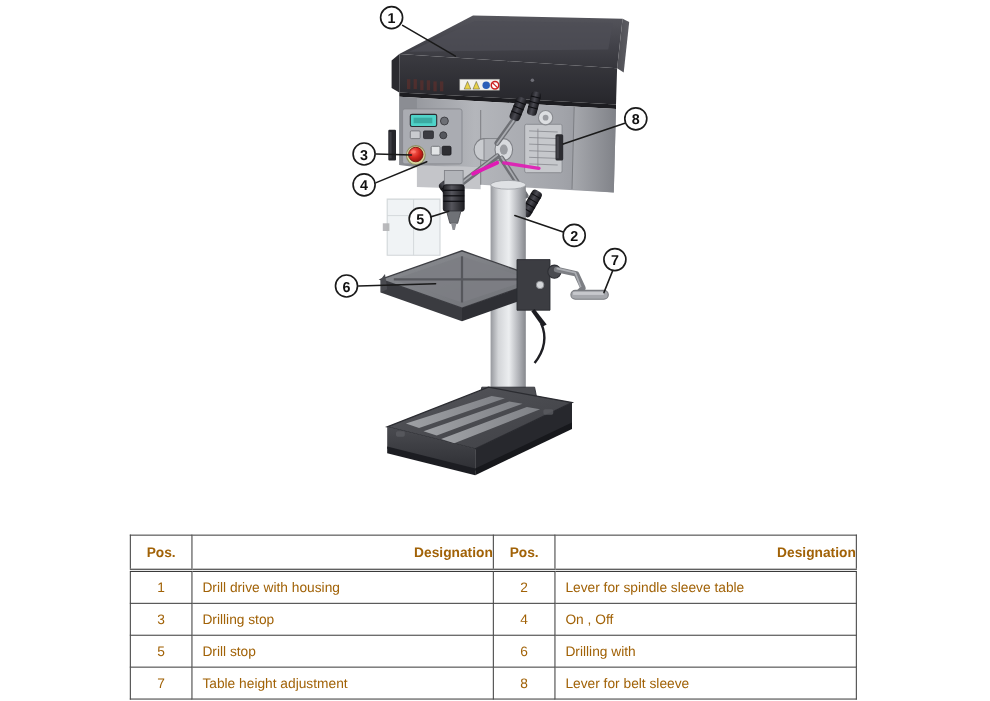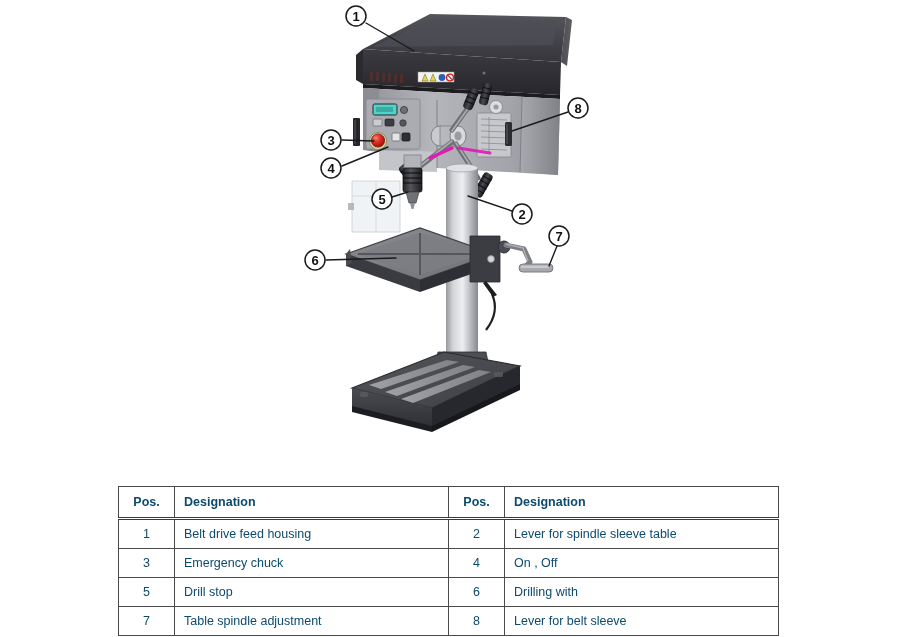--- a/index.html
+++ b/index.html
@@ -46,21 +46,21 @@
     left: 118px;
     top: 486px;
     width: 660px;
   }
   table.legend-table {
     border-collapse: collapse;
     width: 100%;
     table-layout: fixed;
     font-family: "Liberation Sans", sans-serif;
     font-size: 12.5px;
-    color: #0c4a6e;
+    color: #a16207;
     background: #ffffff;
   }
   table.legend-table th,
   table.legend-table td {
     border: 1px solid #4a4a4a;
     padding: 0;
     height: 28px;
     vertical-align: middle;
   }
   table.legend-table thead th {
@@ -73,21 +73,21 @@
 
   .cell-pos {
     text-align: center;
     font-size: 12.5px;
   }
   .cell-desig {
     text-align: left;
     padding-left: 9px !important;
   }
   thead .cell-pos    { text-align: center; }
-  thead .cell-desig  { text-align: left; padding-left: 9px !important; }
+  thead .cell-desig  { text-align: right; padding-left: 9px !important; }
 </style>
 </head>
 <body>
 
 <div id="illustration">
 <svg viewBox="0 0 900 470" xmlns="http://www.w3.org/2000/svg">
   <defs>
     <linearGradient id="gTop" x1="0" y1="0" x2="0" y2="1">
       <stop offset="0%" stop-color="#55555c"></stop>
       <stop offset="55%" stop-color="#43434a"></stop>
@@ -443,37 +443,37 @@
       <tr>
         <th class="cell-pos">Pos.</th>
         <th class="cell-desig">Designation</th>
         <th class="cell-pos">Pos.</th>
         <th class="cell-desig">Designation</th>
       </tr>
     </thead>
     <tbody>
       <tr>
         <td class="cell-pos">1</td>
-        <td class="cell-desig">Belt drive feed housing</td>
+        <td class="cell-desig">Drill drive with housing</td>
         <td class="cell-pos">2</td>
         <td class="cell-desig">Lever for spindle sleeve table</td>
       </tr>
       <tr>
         <td class="cell-pos">3</td>
-        <td class="cell-desig">Emergency chuck</td>
+        <td class="cell-desig">Drilling stop</td>
         <td class="cell-pos">4</td>
         <td class="cell-desig">On , Off</td>
       </tr>
       <tr>
         <td class="cell-pos">5</td>
         <td class="cell-desig">Drill stop</td>
         <td class="cell-pos">6</td>
         <td class="cell-desig">Drilling with</td>
       </tr>
       <tr>
         <td class="cell-pos">7</td>
-        <td class="cell-desig">Table spindle adjustment</td>
+        <td class="cell-desig">Table height adjustment</td>
         <td class="cell-pos">8</td>
         <td class="cell-desig">Lever for belt sleeve</td>
       </tr>
     </tbody>
   </table>
 </div>
 
 </body></html>

